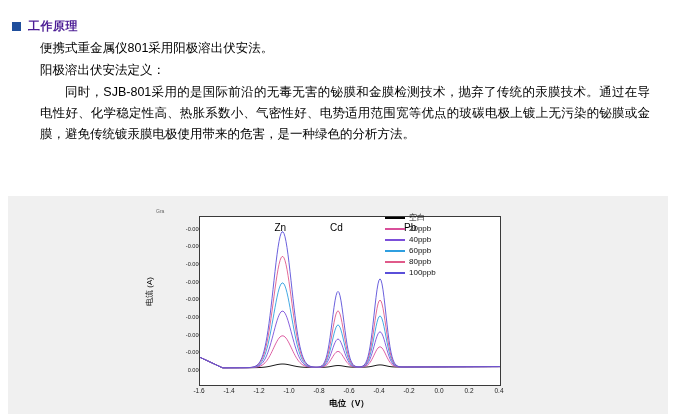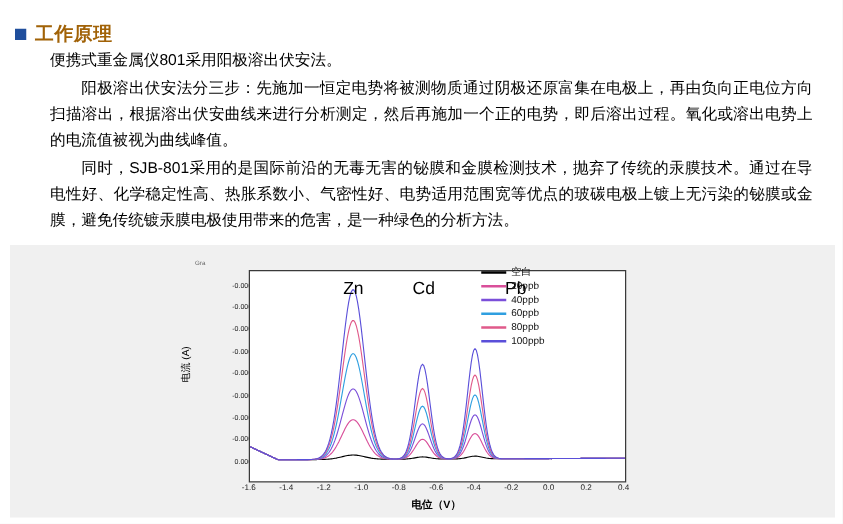--- a/index.html
+++ b/index.html
@@ -28,23 +28,23 @@
     align-items: center;
     gap: 7px;
   }
   .heading-marker {
     width: 9px;
     height: 9px;
     background: #1f4e9c;
     display: inline-block;
   }
   .heading-text {
-    font-size: 15px;
+    font-size: 12px;
     font-weight: bold;
-    color: #a16207;
+    color: #4c1d95;
     letter-spacing: 0.5px;
   }
   
   .body-text {
     position: absolute;
     left: 40px;
     top: 38px;
     width: 610px;
     font-size: 12.5px;
     line-height: 21px;
@@ -126,21 +126,21 @@
     left: 196px;
     top: 196px;
     font-size: 8.5px;
     color: #000;
     transform: translateX(-50%);
     font-weight: bold;
   }
   
   .peak-ann {
     position: absolute;
-    font-size: 14px;
+    font-size: 10px;
     color: #000;
   }
   
   .legend {
     position: absolute;
     left: 232px;
     top: 10px;
     font-size: 8px;
     color: #111;
   }
@@ -161,21 +161,21 @@
 
 <div class="page">
 
   <div class="heading">
     <span class="heading-marker"></span>
     <span class="heading-text">工作原理</span>
   </div>
 
   <div class="body-text">
     <p class="para">便携式重金属仪801采用阳极溶出伏安法。</p>
-    <p class="para indent">阳极溶出伏安法分三步：先施加一恒定电势将被测物质通过阴极还原富集在电极上，再由负向正电位方向扫描溶出，根据溶出伏安曲线来进行分析测定，然后再施加一个正的电势，即后溶出过程。氧化或溶出电势上的电流值被视为曲线峰值。</p>
+    <p class="para">阳极溶出伏安法定义：</p>
     <p class="para indent">同时，SJB-801采用的是国际前沿的无毒无害的铋膜和金膜检测技术，抛弃了传统的汞膜技术。通过在导电性好、化学稳定性高、热胀系数小、气密性好、电势适用范围宽等优点的玻碳电极上镀上无污染的铋膜或金膜，避免传统镀汞膜电极使用带来的危害，是一种绿色的分析方法。</p>
   </div>
 
   <div class="chart-wrap">
     <div class="chart-inner">
       <div class="tiny-label">Gra</div>
 
       <div class="ylabel">电流 (A)</div>
       <div id="yticks">
           <div class="ytick" style="top: 26.8235px;">-0.000016</div>

